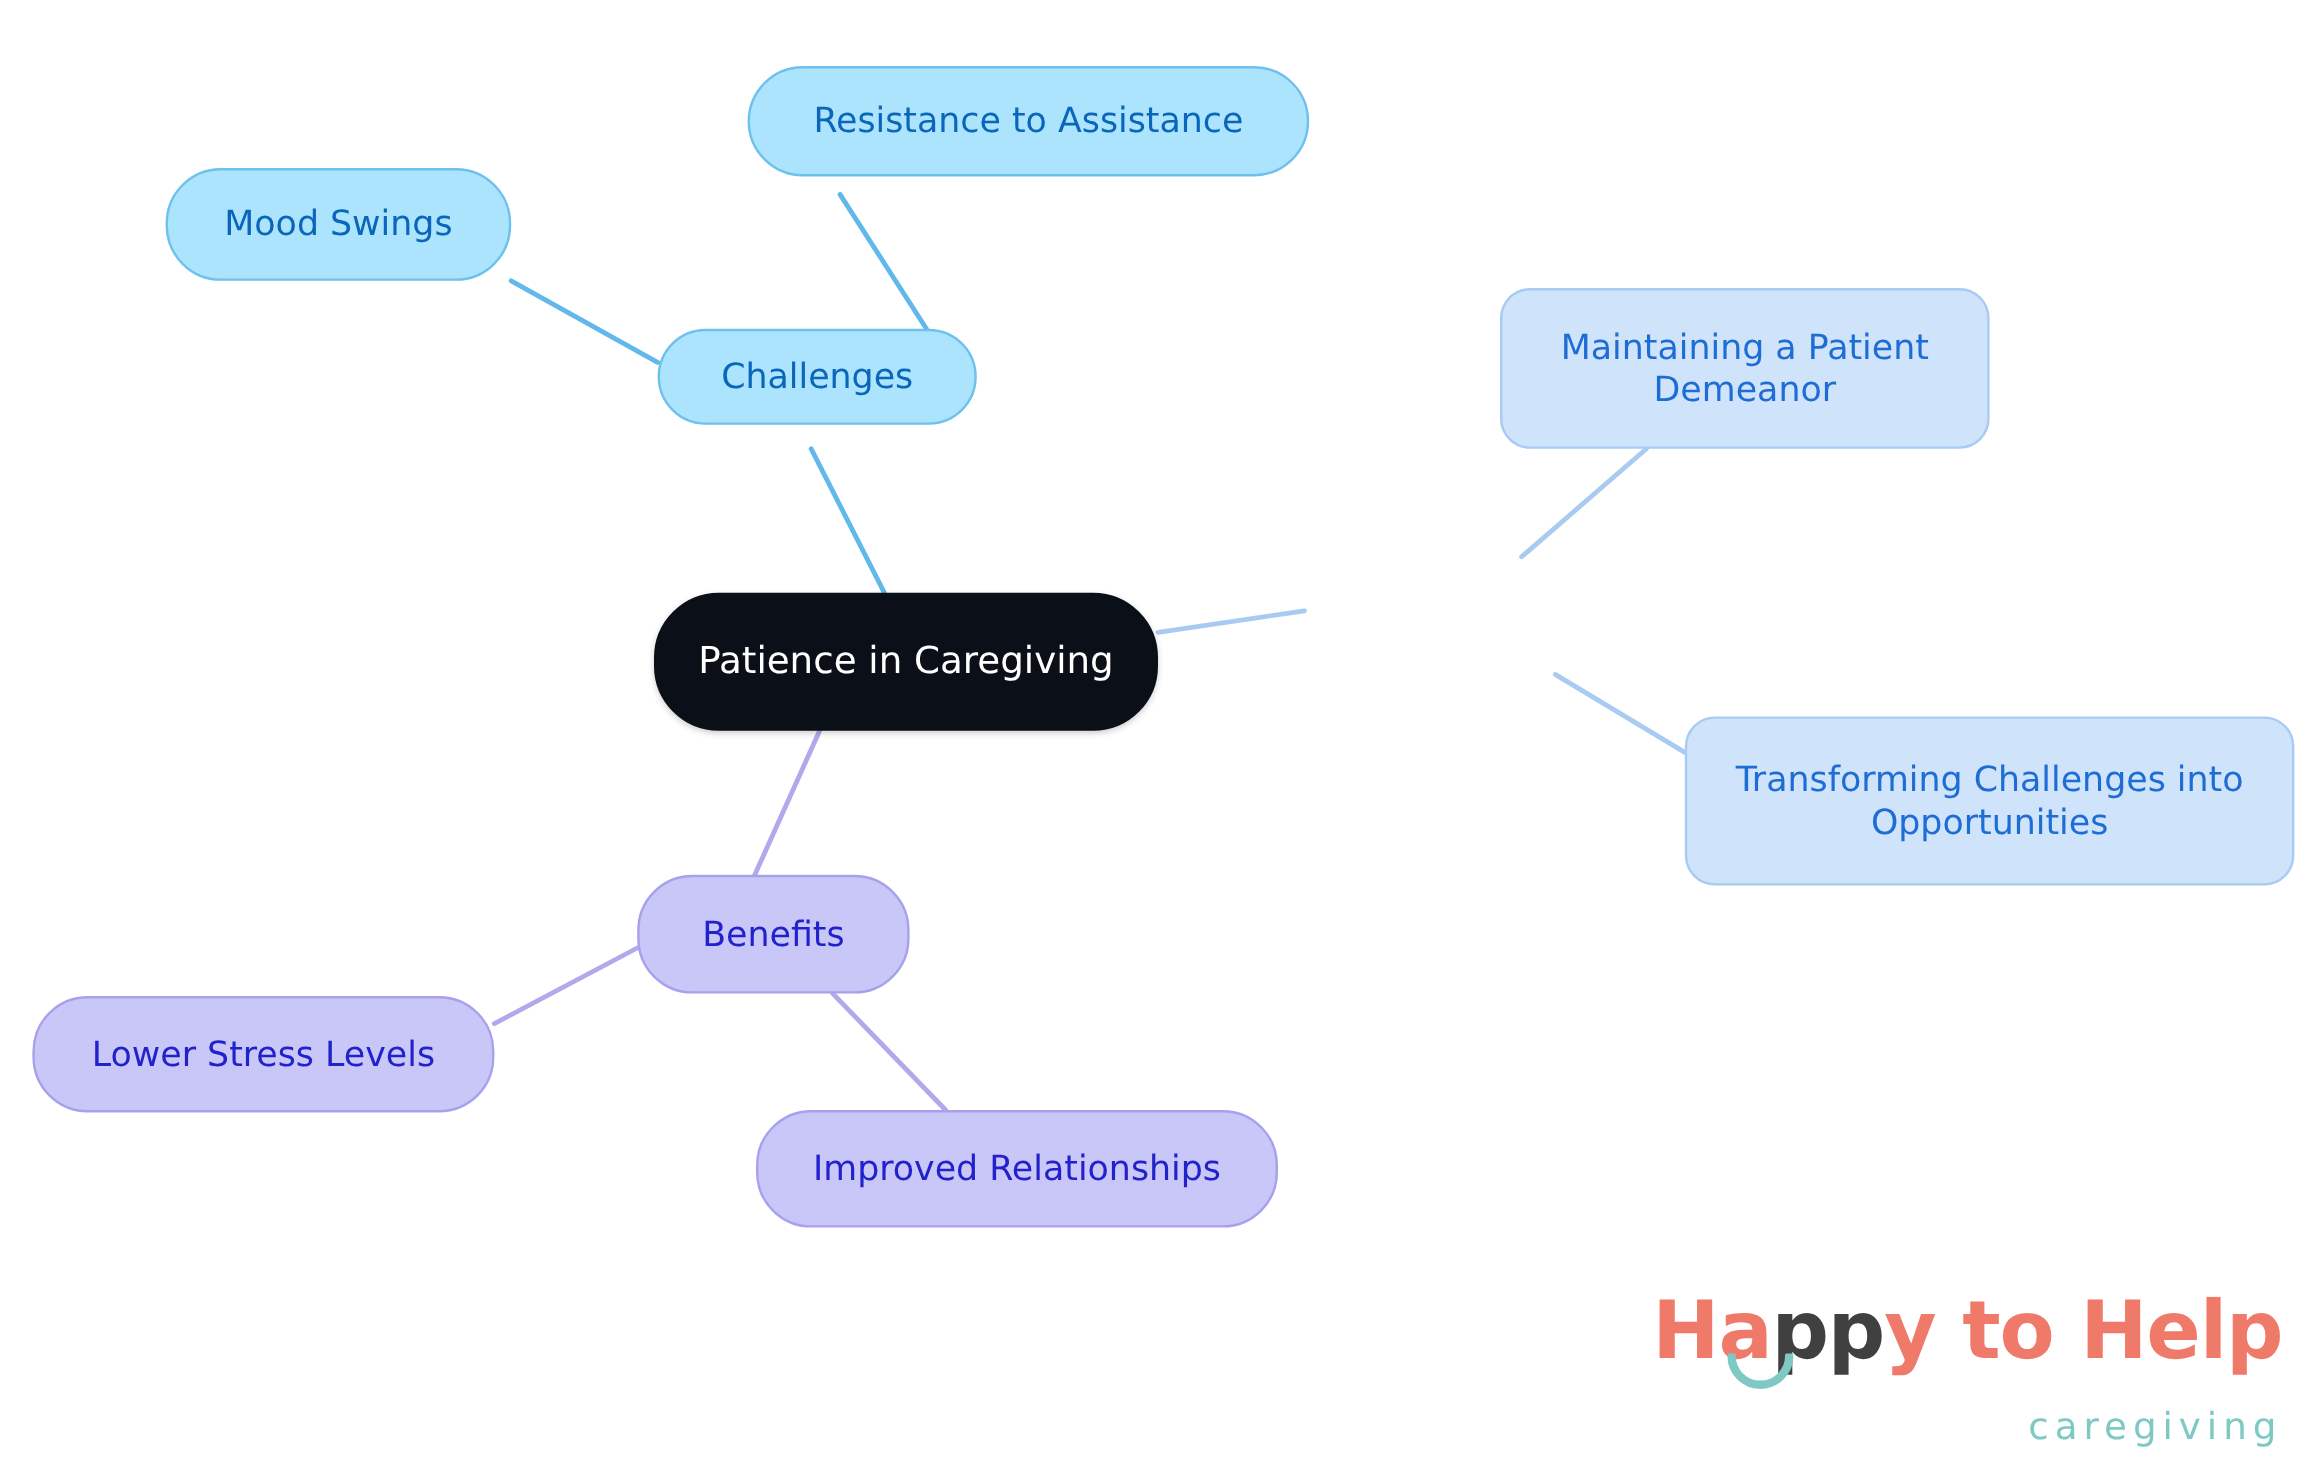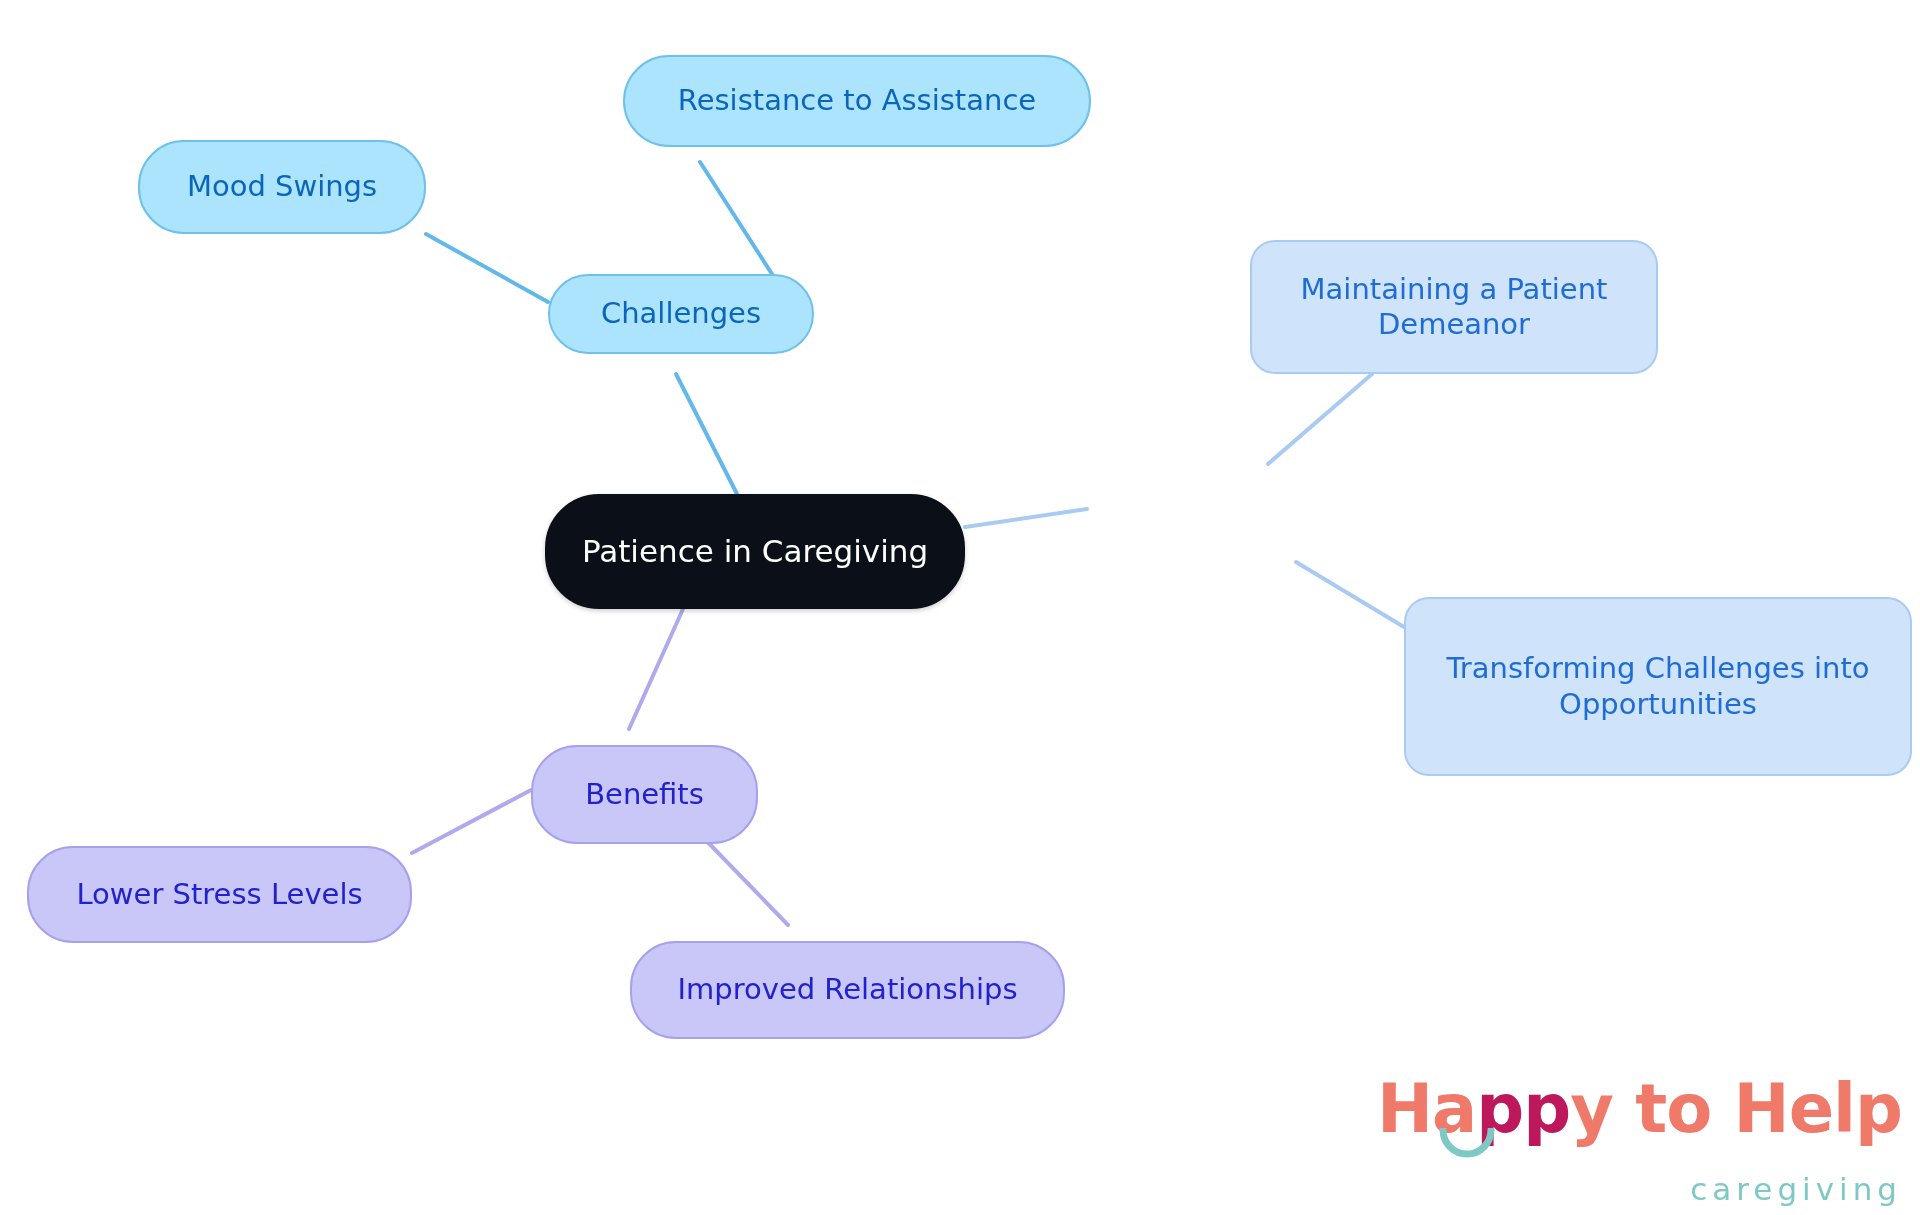--- a/index.html
+++ b/index.html
@@ -61,39 +61,38 @@
     color: #1e6dd4;
     font-size: 29px;
     border-radius: 25px;
   }
   .node-benefits-branch {
     background: #c9c6f8;
     border-color: #a7a1ec;
     color: #2222cc;
     font-size: 29px;
     border-radius: 46px;
-    margin-top: 16px;
   }
   
   #logo {
     position: absolute;
     z-index: 8;
     user-select: none;
   }
   .logo-wordmark {
     font-family: "DejaVu Sans", sans-serif;
     font-weight: bold;
     font-size: 67px;
     letter-spacing: -1px;
     line-height: 1;
     white-space: nowrap;
     position: relative;
   }
   .logo-coral { color: #f07a6a; }
-  .logo-teal  { color: #be185d; }
+  .logo-teal  { color: #404040; }
   .logo-smile {
     position: absolute;
     left: 62px;
     top: 52px;
     width: 56px;
     height: 30px;
   }
   .logo-sub {
     font-family: "DejaVu Sans", sans-serif;
     font-size: 31px;
@@ -126,21 +125,21 @@
   <div class="node node-challenges-branch" id="node-challenges" style="left: 548px; top: 274px; width: 266px; height: 80px;">Challenges</div>
 
   <div class="node node-challenges-branch" id="node-mood-swings" style="left: 138px; top: 140px; width: 288px; height: 94px;">Mood Swings</div>
 
   <div class="node node-challenges-branch" id="node-resistance-to-assistance" style="left: 623px; top: 55px; width: 468px; height: 92px;">Resistance to Assistance</div>
 
 
   <div class="node node-solutions-branch" id="node-maintaining-a-patient-demeanor" style="left: 1250px; top: 240px; width: 408px; height: 134px;">Maintaining a Patient
 Demeanor</div>
 
-  <div class="node node-solutions-branch" id="node-transforming-challenges-into-opportunities" style="left: 1404px; top: 597px; width: 508px; height: 179px;">Transforming Challenges into
+  <div class="node node-solutions-branch" id="node-transforming-challenges-into-opportunities" style="left: 1404px; top: 597px; width: 508px; height: 141px;">Transforming Challenges into
 Opportunities</div>
 
   <div class="node node-benefits-branch" id="node-benefits" style="left: 531px; top: 729px; width: 227px; height: 99px;">Benefits</div>
 
   <div class="node node-benefits-branch" id="node-lower-stress-levels" style="left: 27px; top: 830px; width: 385px; height: 97px;">Lower Stress Levels</div>
 
   <div class="node node-benefits-branch" id="node-improved-relationships" style="left: 630px; top: 925px; width: 435px; height: 98px;">Improved Relationships</div>
 
   <div id="logo" style="right: 18px; bottom: 8px;">
     <div class="logo-wordmark">

